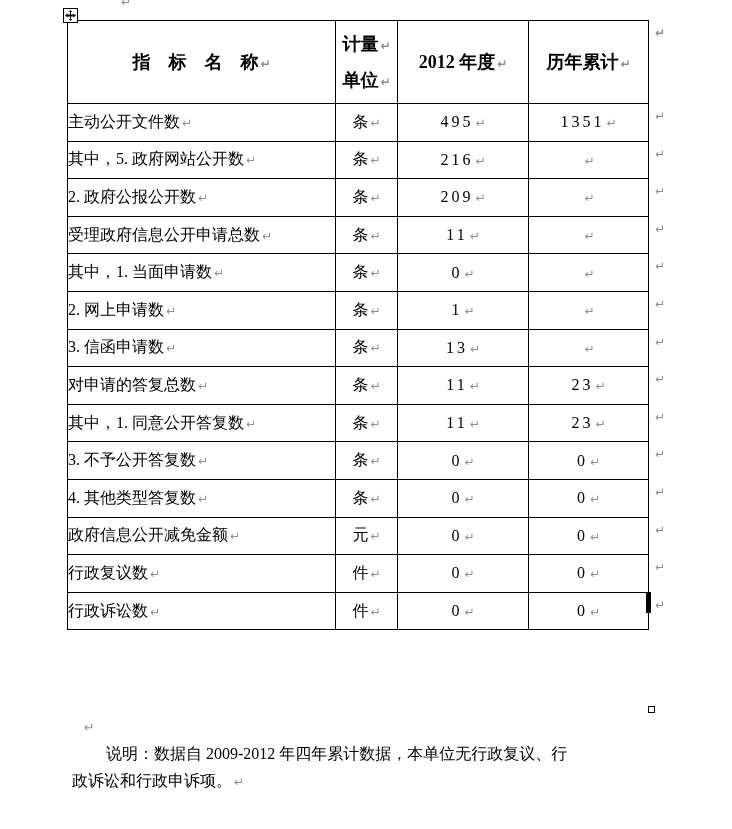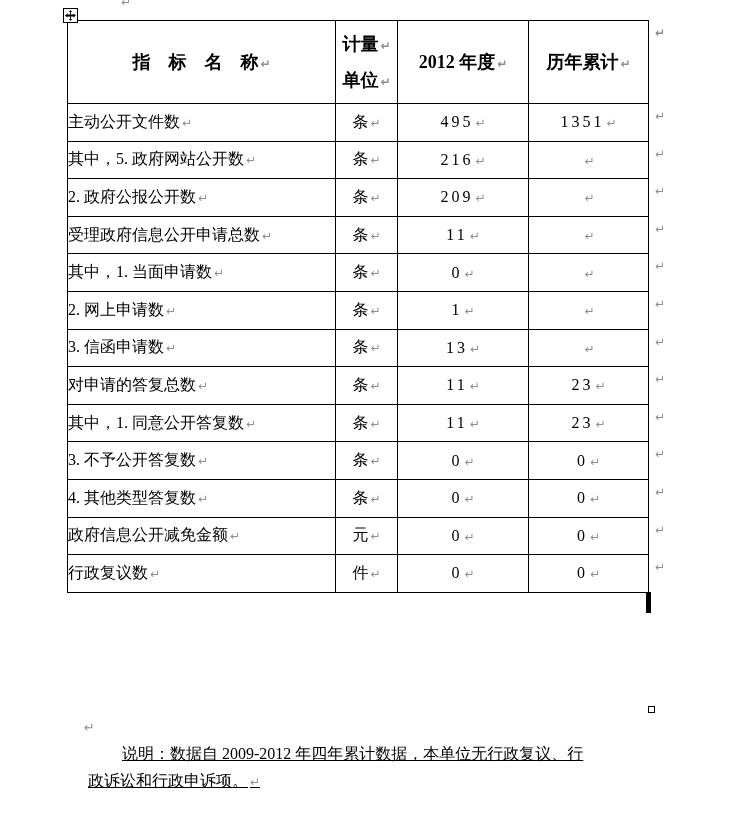--- a/index.html
+++ b/index.html
@@ -52,21 +52,21 @@
     position:absolute; left:calc(100% + 7px); top:6px;
     color:#8f8f8f; font-size:12px; line-height:1;
     font-family:"DejaVu Sans",sans-serif; user-select:none;
   }
 
   
   .text-cursor { position:absolute; left:646px; top:592px; width:5px; height:21px; background:#000; z-index:2; }
   .resize-handle { position:absolute; left:648px; top:706px; width:7px; height:7px; border:1px solid #000; background:#fff; }
 
   
-  .note { position:absolute; left:88px; top:740px; font-size:16px; line-height:27px; white-space:nowrap;text-decoration:underline; }
+  .note { position:absolute; left:72px; top:740px; font-size:16px; line-height:27px; white-space:nowrap; }
   .note .first { padding-left:34px; }
 </style>
 </head>
 <body>
 
 <div class="page">
 
   <span class="pmark abs" style="left:119px; top:-4px;">↵</span>
 
   <div class="move-handle">
@@ -174,20 +174,26 @@
           <td class="c2"><span>元</span><span class="pmark">↵</span></td>
           <td class="c3"><span class="num">0</span><span class="pmark">↵</span></td>
           <td class="c4 relcell"><span class="num">0</span><span class="pmark">↵</span><span class="endmark">↵</span></td>
         </tr>
         <tr>
           <td class="c1 ind0"><span>行政复议数</span><span class="pmark">↵</span></td>
           <td class="c2"><span>件</span><span class="pmark">↵</span></td>
           <td class="c3"><span class="num">0</span><span class="pmark">↵</span></td>
           <td class="c4 relcell"><span class="num">0</span><span class="pmark">↵</span><span class="endmark">↵</span></td>
         </tr>
+        <tr>
+          <td class="c1 ind0"><span>行政诉讼数</span><span class="pmark">↵</span></td>
+          <td class="c2"><span>件</span><span class="pmark">↵</span></td>
+          <td class="c3"><span class="num">0</span><span class="pmark">↵</span></td>
+          <td class="c4 relcell"><span class="num">0</span><span class="pmark">↵</span><span class="endmark">↵</span></td>
+        </tr>
       </tbody>
   </table>
 
   <div class="text-cursor"></div>
 
   <div class="resize-handle"></div>
 
   <span class="pmark abs" style="left:82px; top:721px; font-size:13px;">↵</span>
 
   <div class="note">

